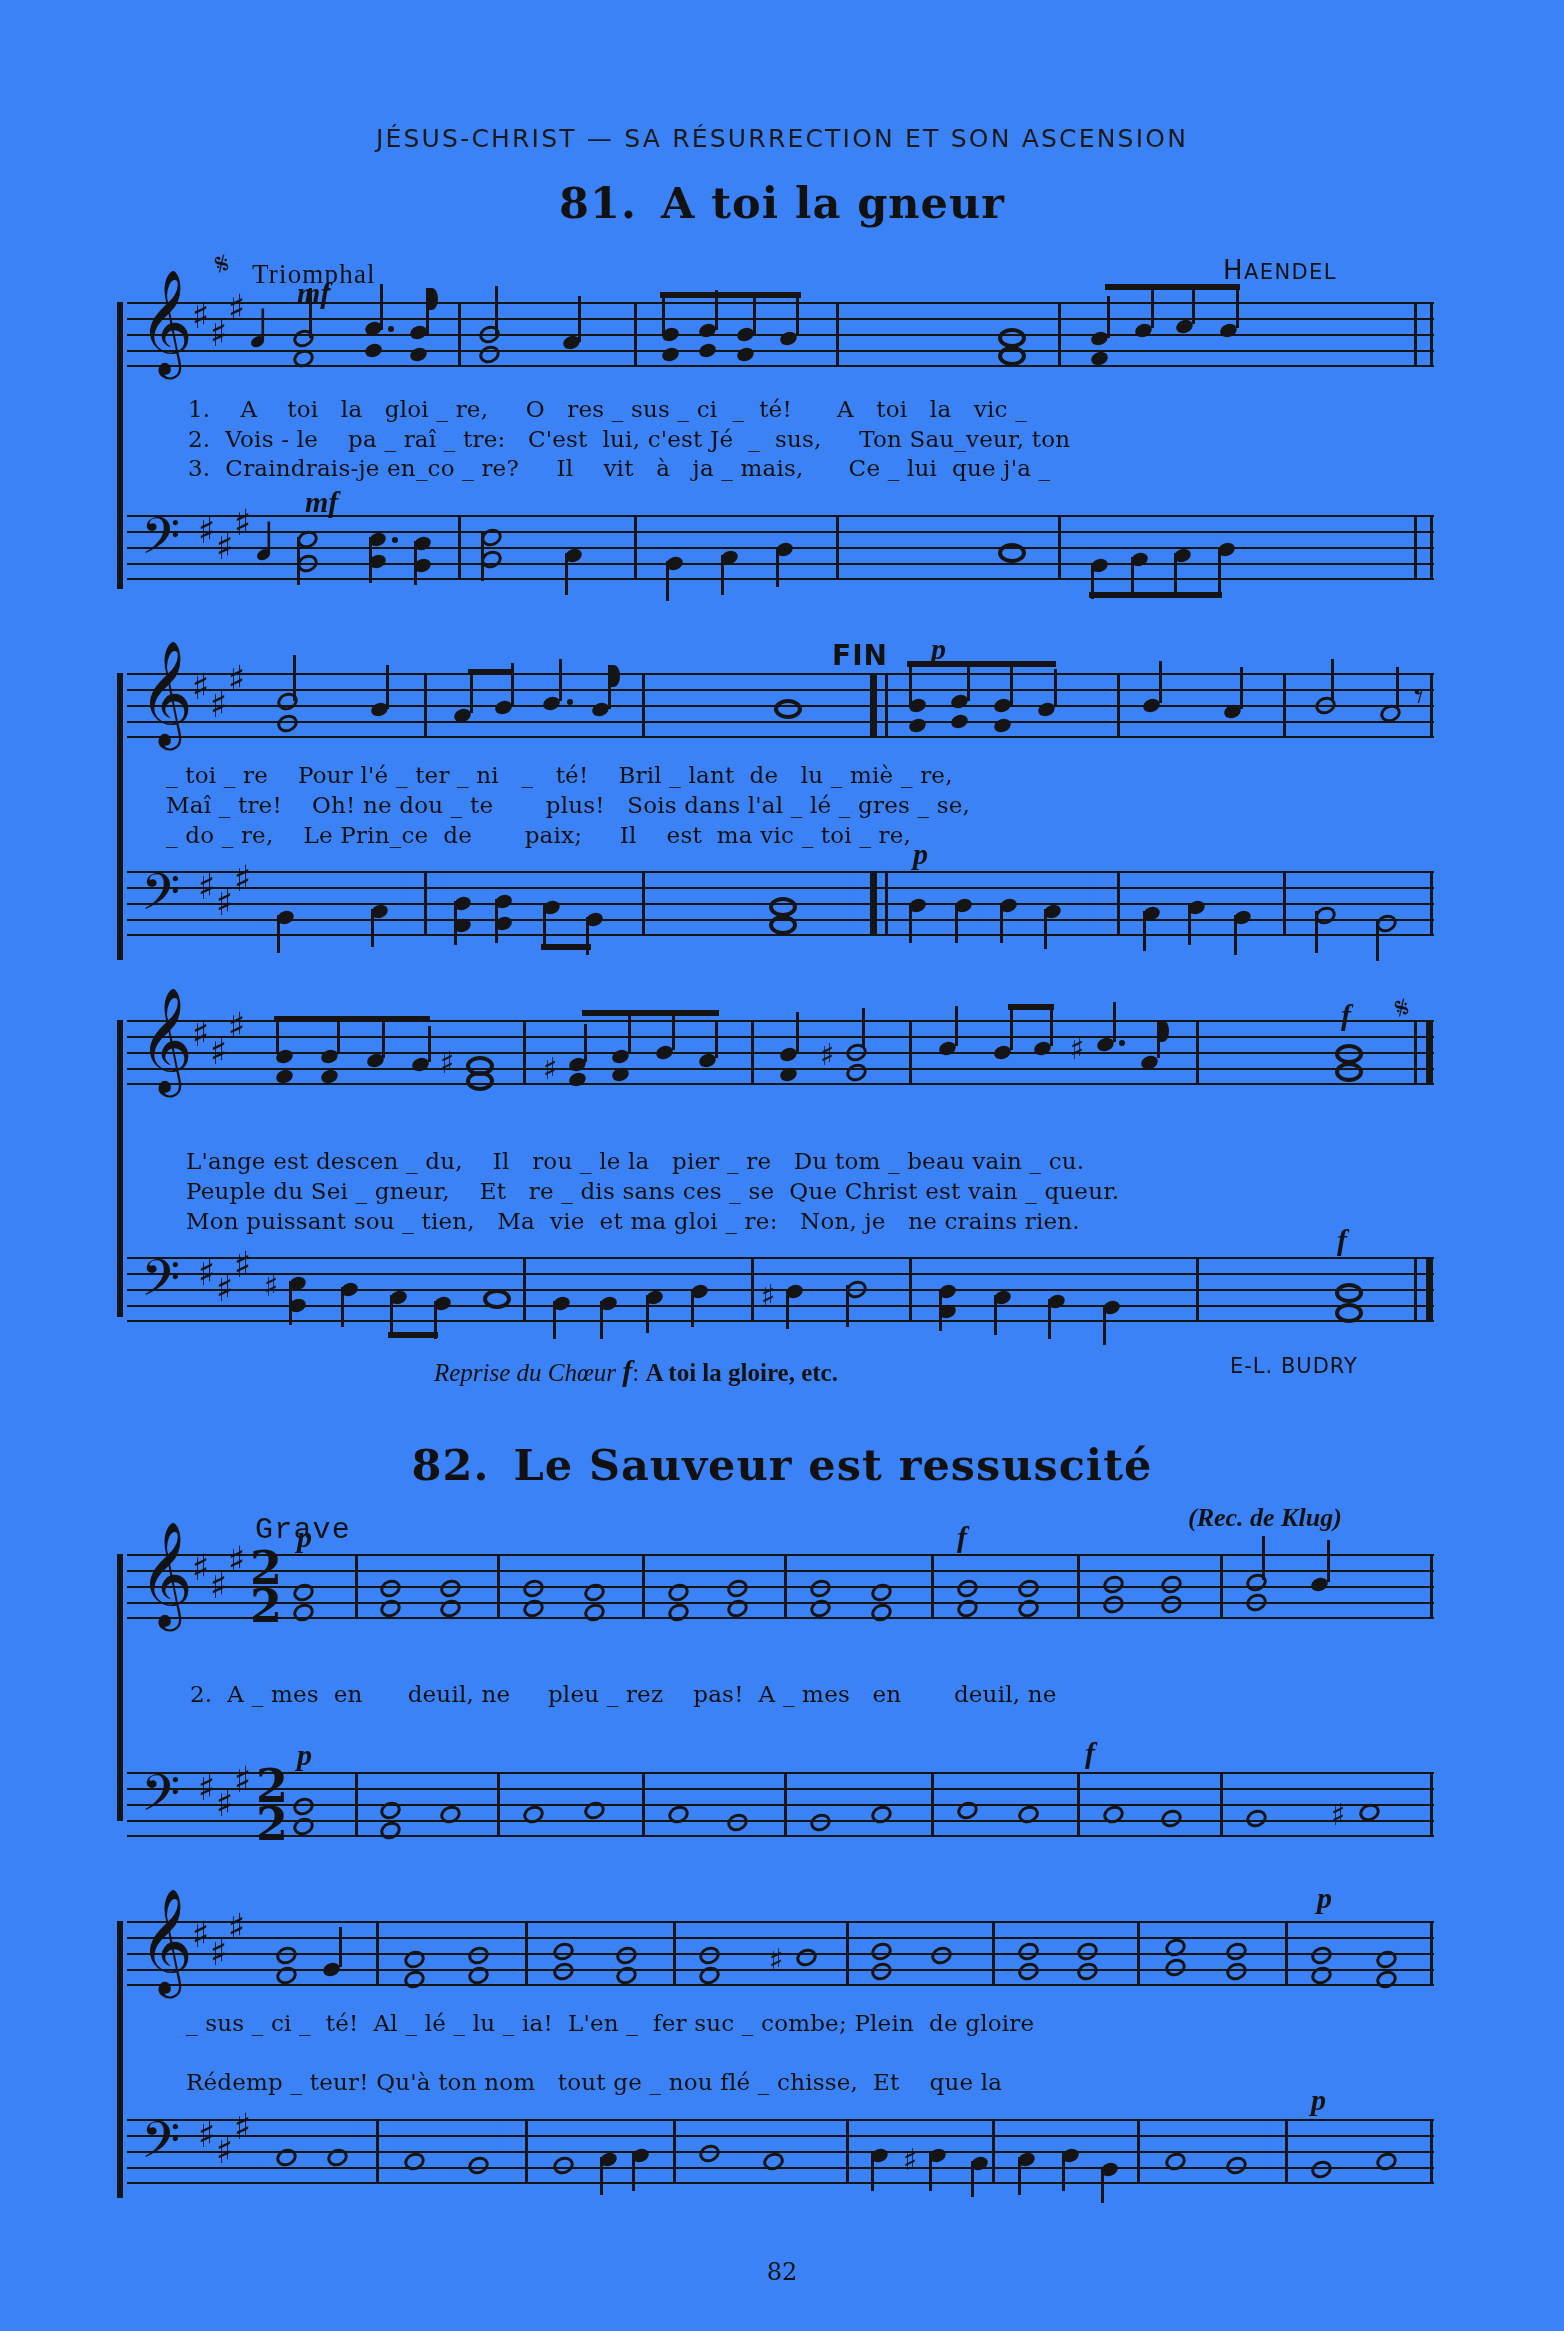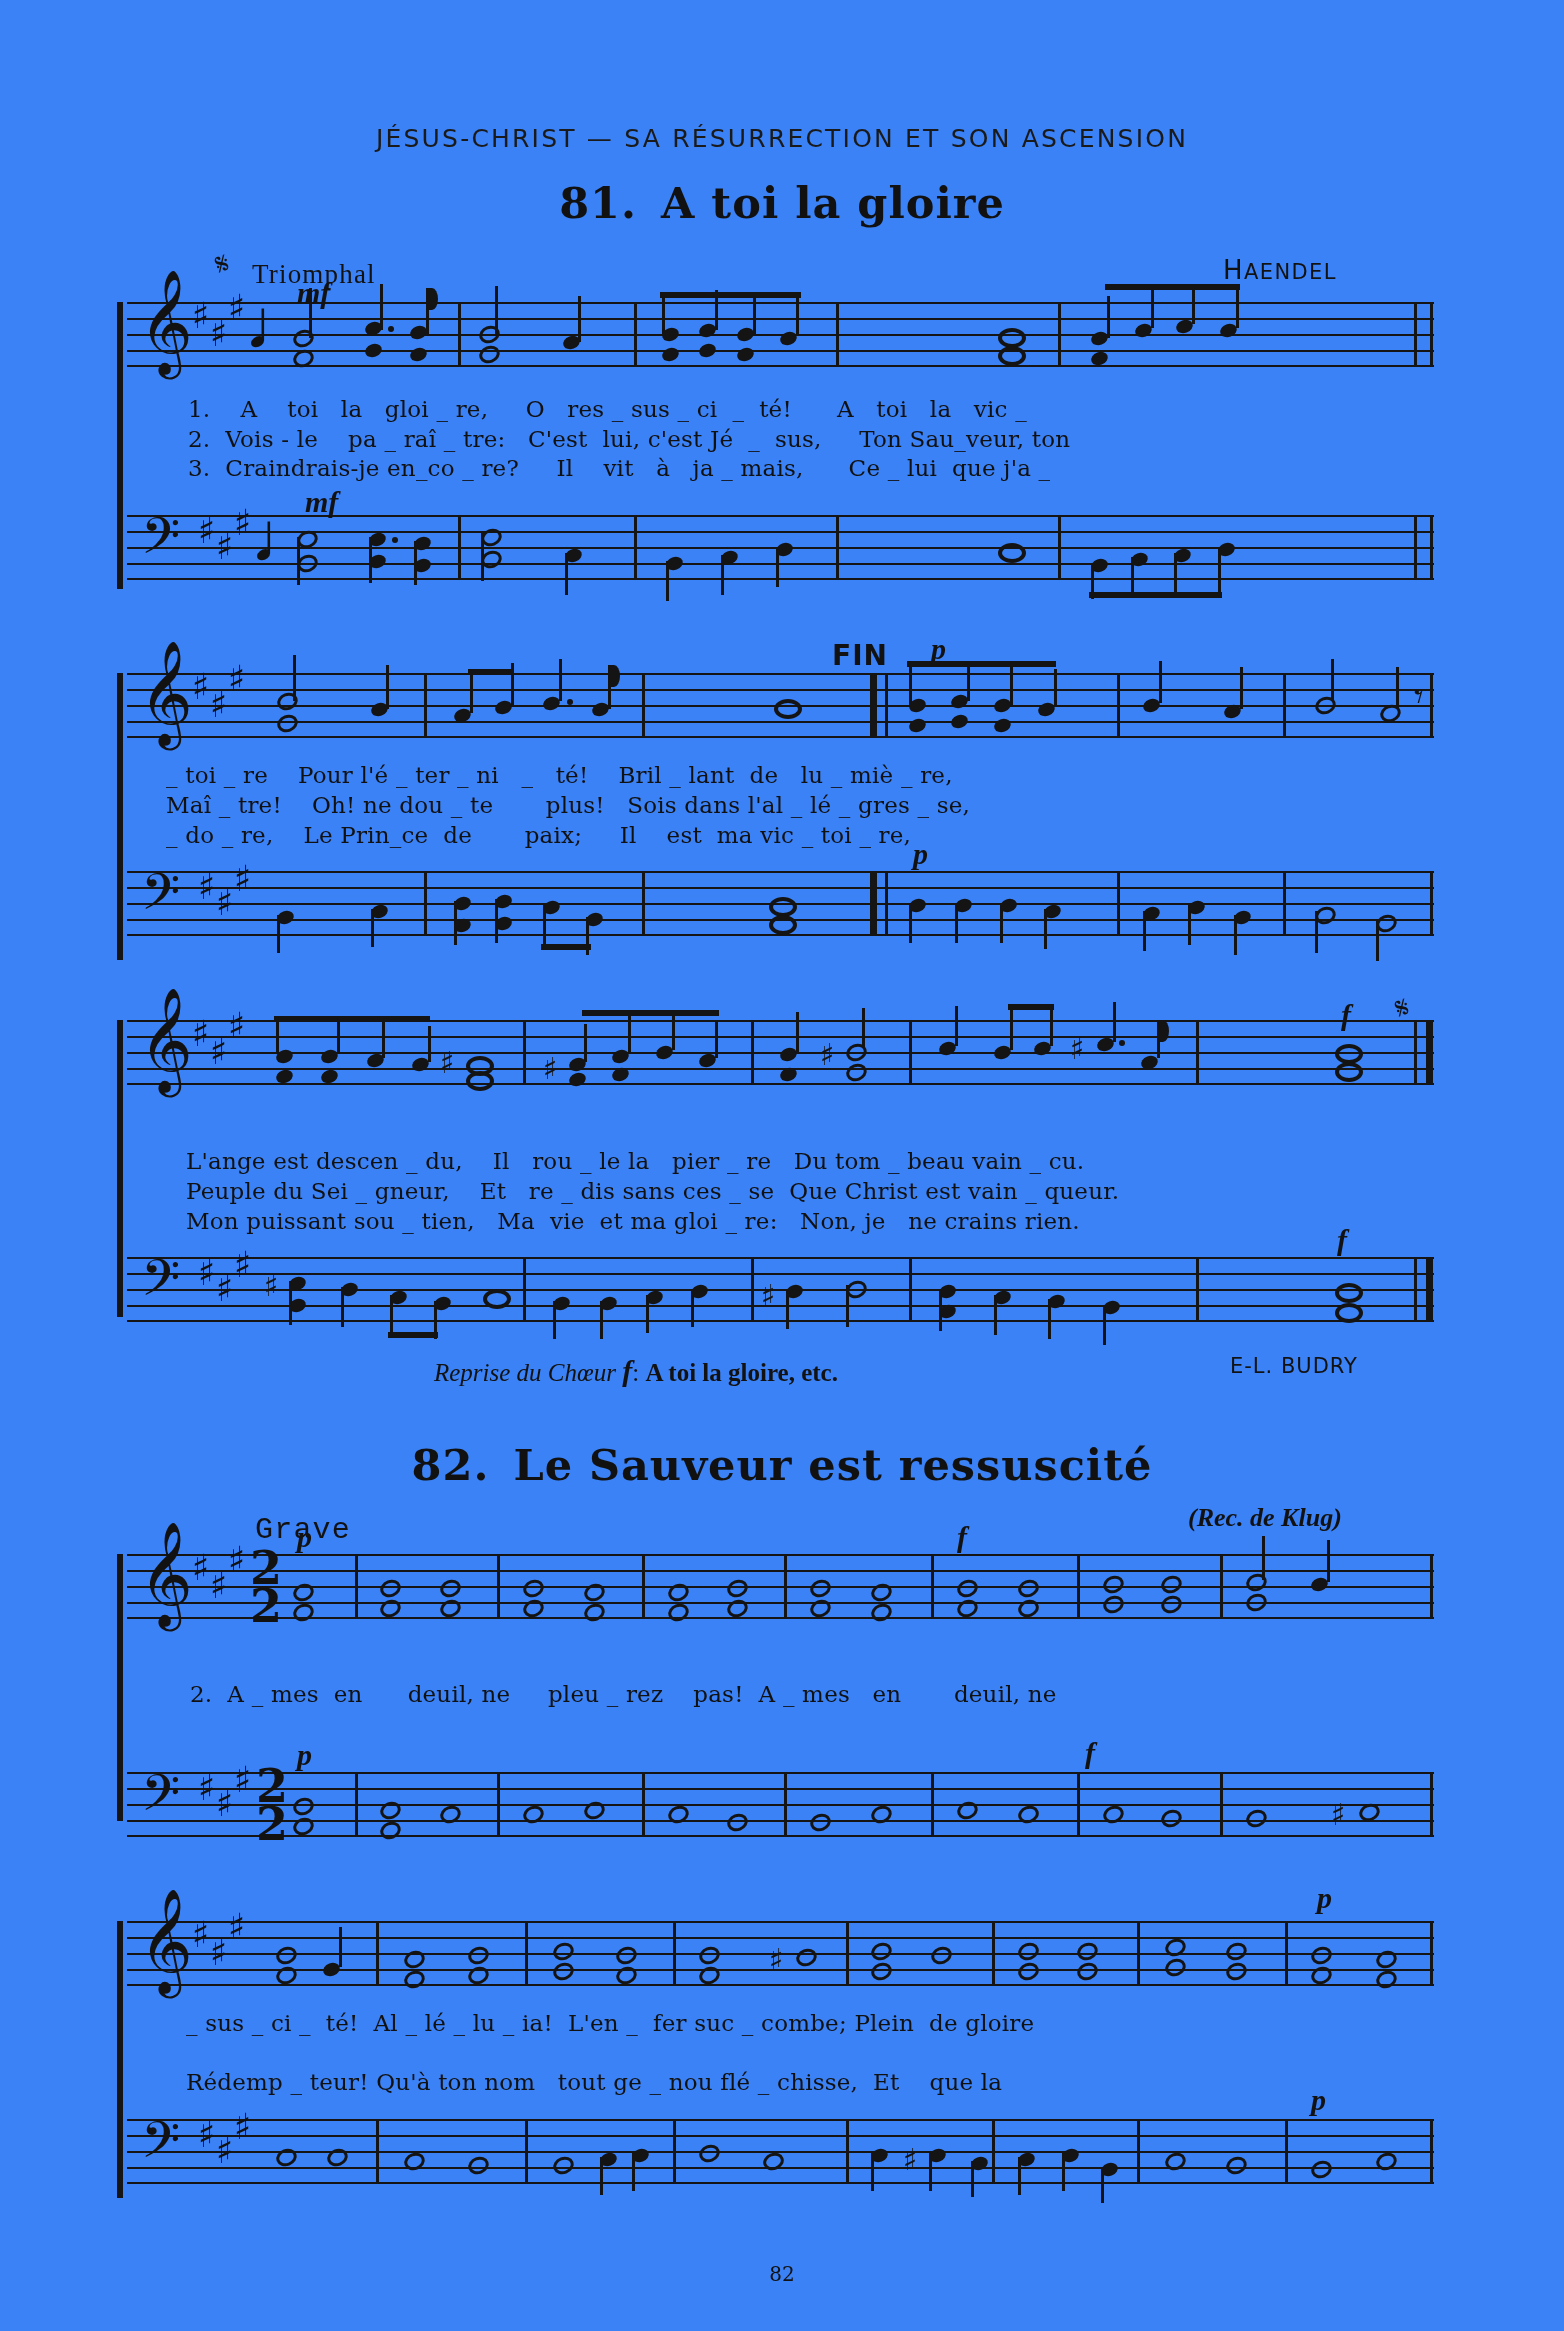--- a/index.html
+++ b/index.html
@@ -233,32 +233,32 @@
     letter-spacing: 0.2px;
   }
 
   .page-number {
     position: absolute;
     bottom: 46px;
     left: 0;
     width: 1564px;
     text-align: center;
     font-family: "DejaVu Serif", serif;
-    font-size: 20px;
+    font-size: 24px;
   }
 </style>
 </head>
 <body>
 
 <div class="page">
 
   <div class="running-head">JÉSUS-CHRIST — SA RÉSURRECTION ET SON ASCENSION</div>
 
   <div class="hymn-title" id="title-81">
-    <span class="num">81.</span><span>A toi la gloire</span>
+    <span class="num">81.</span><span>A toi la gneur</span>
   </div>
 
   <div class="mark segno" style="left:216px; top:246px;">𝄋</div>
   <div class="mark tempo" style="left:252px; top:259px;">Triomphal</div>
   <div class="composer" style="position:absolute; left:1223px; top:255px;"><span class="cap">H</span><span>AENDEL</span></div>
 
   <div class="system" style="top:302px;">
     <div class="sysbrace" style="top:0; height:287px;"></div>
 
     <div class="staff">

